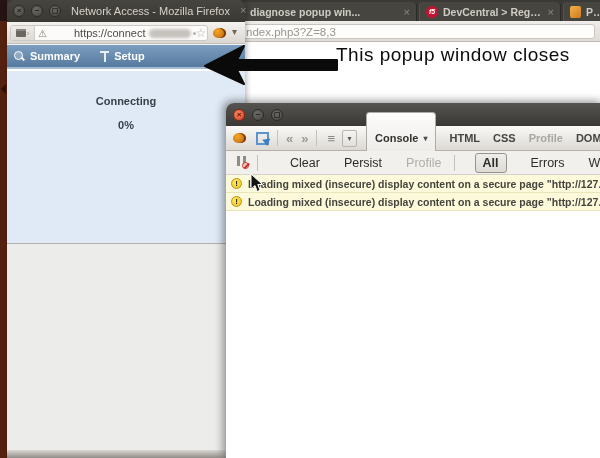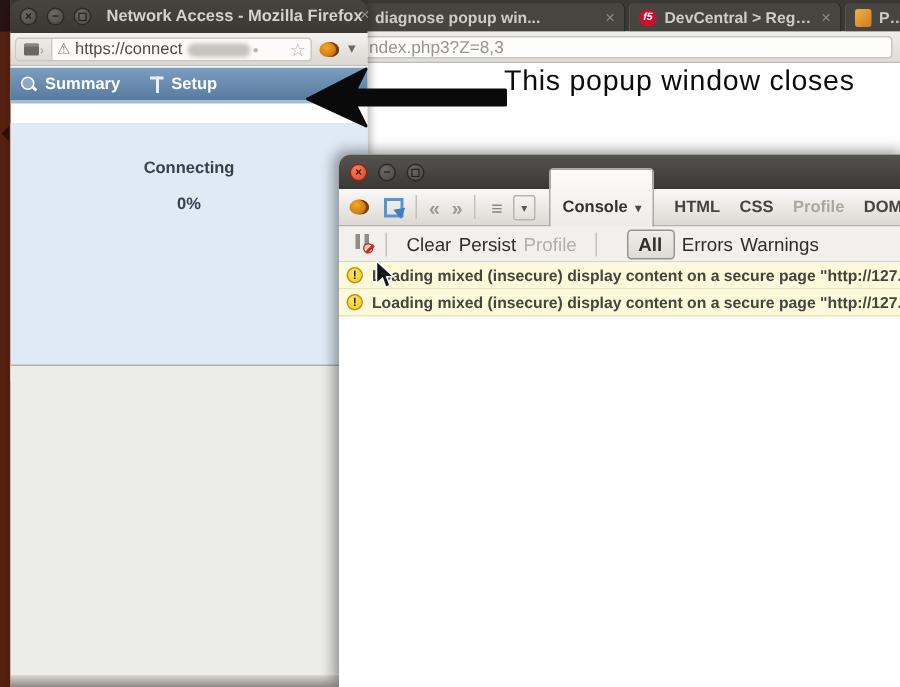--- a/index.html
+++ b/index.html
@@ -35,32 +35,32 @@
   .bg-url-text { margin-left:12px; font-size:11.5px; color:#99958e; white-space:nowrap;text-align:right; }
 
   
   .popup { position:absolute; left:7px; top:0; width:238px; height:458px; z-index:2;
     box-shadow:2px 0 5px rgba(0,0,0,.25); border-radius:7px 7px 0 0; }
   .p-titlebar { position:absolute; left:0; top:0; width:100%; height:22px; border-radius:7px 7px 0 0;
     background:linear-gradient(#47453f,#393833); display:flex; align-items:center; }
   .winbtn { width:12px; height:12px; border-radius:50%; background:radial-gradient(circle at 35% 30%,#6b6963,#4a4843);
     border:1px solid #2c2b27; color:#23221f; font-size:8px; line-height:10px; text-align:center; font-weight:bold; flex:none; }
   .p-titlebar .winbtn { margin-left:6px; }
-  .p-title { margin-left:10px; font-size:11px; font-weight:bold; color:#d6d2ca; white-space:nowrap; overflow:hidden; }
+  .p-title { margin-left:10px; font-size:11px; font-weight:normal; color:#d6d2ca; white-space:nowrap; overflow:hidden; }
   .p-navbar { position:absolute; left:0; top:22px; width:100%; height:22px;
     background:linear-gradient(#f4f2ef,#dbd7d2); border-bottom:1px solid #c2bfba; }
   .p-urlfield { position:absolute; left:3px; top:3px; width:198px; height:16px; background:#fcfbfa;
     border:1px solid #ccc8c3; border-radius:3px; display:flex; align-items:center; overflow:hidden; }
   .identity-box { width:24px; height:100%; background:linear-gradient(#eeebe7,#dedad5); border-right:1px solid #cfccc7;
     display:flex; align-items:center; justify-content:center; gap:1px; flex:none; }
   .grid-icon { width:10px; height:8px; background:#6a675f; border-radius:1px;
     box-shadow:inset 0 2px 0 #8a8780; }
   .identity-chev { font-size:8px; color:#9a968f; }
   .warn-tri { font-size:10px; color:#85827b; margin:0 3px; }
-  .p-url-text { font-size:11px; color:#4c4a45; white-space:nowrap; }
+  .p-url-text { font-size:11px; color:#4c4a45; white-space:nowrap;margin-left:24px; }
   .blur-blob { width:42px; height:9px; margin-left:3px; background:#c6c2bd; border-radius:5px; filter:blur(1.5px); flex:none; }
   .blur-dot { width:3px; height:3px; background:#b9b5af; border-radius:50%; margin-left:2px; flex:none; }
   .star { margin-left:auto; margin-right:3px; font-size:12px; color:#b3b0aa; }
   .bug-icon { position:absolute; width:13px; height:10px; border-radius:50% 50% 45% 45%;
     background:radial-gradient(circle at 35% 35%,#f5a623,#b35c12); box-shadow:inset -2px 0 0 #7d3c08; }
   .p-navbar .bug-icon { left:206px; top:6px; }
   .nav-caret { position:absolute; left:225px; top:4px; font-size:10px; color:#6b6862; }
 
   .p-header { position:absolute; left:0; top:44px; width:100%; height:25px;
     background:linear-gradient(#7c9ec0,#567a9e); border-top:1px solid #f2f2f2; border-bottom:2px solid #a5bcd4;
@@ -68,21 +68,21 @@
   .p-header .hdr-item { display:flex; align-items:center; gap:5px; font-size:11px; font-weight:bold; color:#ffffff; }
   .mag-icon { position:relative; width:11px; height:11px; flex:none; }
   .mag-icon::before { content:""; position:absolute; left:0; top:0; width:7px; height:7px;
     border:1.5px solid #fff; border-radius:50%; background:rgba(255,255,255,.25); }
   .mag-icon::after { content:""; position:absolute; left:7px; top:7px; width:4px; height:1.5px;
     background:#fff; transform:rotate(45deg); }
   .setup-icon { position:relative; width:9px; height:11px; flex:none; }
   .setup-icon::before { content:""; position:absolute; left:3.5px; top:0; width:2px; height:11px; background:#e8eef5; }
   .setup-icon::after { content:""; position:absolute; left:0; top:0; width:9px; height:2px; background:#e8eef5; }
 
-  .p-body { position:absolute; left:0; top:82px; width:100%; height:172px; background:#dfeaf6; text-align:center; }
+  .p-body { position:absolute; left:0; top:71px; width:100%; height:172px; background:#dfeaf6; text-align:center; }
   .status-text { margin-top:24px; font-size:11px; font-weight:bold; color:#38414a; }
   .progress-text { margin-top:12px; font-size:11px; font-weight:bold; color:#38414a; }
   .p-gray { position:absolute; left:0; top:243px; width:100%; height:207px; background:#ececea; border-top:1px solid #b1afab; }
   .p-bottom { position:absolute; left:0; top:450px; width:100%; height:8px; background:linear-gradient(#dbd8d3,#8f8c87); }
 
   
   .firebug { position:absolute; left:226px; top:103px; width:378px; height:355px; z-index:4;
     border-radius:8px 0 0 0; box-shadow:-3px -2px 9px rgba(0,0,0,.4); background:#fff; }
   .fb-titlebar { position:absolute; left:0; top:0; width:100%; height:23px; border-radius:8px 0 0 0;
     background:linear-gradient(#565450,#3a3834); display:flex; align-items:center; }
@@ -114,21 +114,21 @@
   .fb-toolbar2 { position:absolute; left:0; top:48px; width:100%; height:24px;
     background:linear-gradient(#f5f3f1,#ecean e6); background:#f2f0ed; border-bottom:1px solid #d7d4ce;
     display:flex; align-items:center; padding-left:9px; }
   .break-icon { position:relative; width:14px; height:13px; flex:none; }
   .break-icon::before { content:""; position:absolute; left:2px; top:0; width:3px; height:10px; background:#908d85;
     box-shadow:6px 0 0 #908d85; }
   .break-icon .no-sign { position:absolute; right:0; bottom:0; width:7px; height:7px; border:1.5px solid #cc2d22;
     border-radius:50%; background:rgba(255,255,255,.6); }
   .break-icon .no-sign::after { content:""; position:absolute; left:-0.5px; top:2px; width:7px; height:1.5px;
     background:#cc2d22; transform:rotate(-45deg); }
-  .tb2-label { margin-left:5px; font-size:12.5px; color:#2e2d29; white-space:nowrap; }
+  .tb2-label { margin-left:24px; font-size:12.5px; color:#2e2d29; white-space:nowrap; }
   .tb2-label.dis { color:#b2afa9; }
   .filter-pill { margin-left:12px; padding:2px 7px; border:1px solid #96938d; border-radius:3px;
     background:linear-gradient(#efedea,#dedbd6); font-size:12.5px; font-weight:bold; color:#2e2d29; flex:none; }
 
   .fb-console { position:absolute; left:0; top:72px; width:100%; height:283px; background:#ffffff; }
   .msg-row { height:18px; background:#fdfadc; border-bottom:1px solid #e8e4bb;
     display:flex; align-items:center; padding-left:5px; gap:6px; overflow:hidden; }
   .warn-badge { width:11px; height:11px; border-radius:50%; background:radial-gradient(circle at 40% 35%,#ffe95e,#f0c422);
     border:1px solid #b9930f; color:#201f1a; font-size:8px; font-weight:bold; line-height:9px; text-align:center; flex:none; }
   .msg-text { font-size:10.5px; font-weight:600; color:#45443d; white-space:nowrap; }

